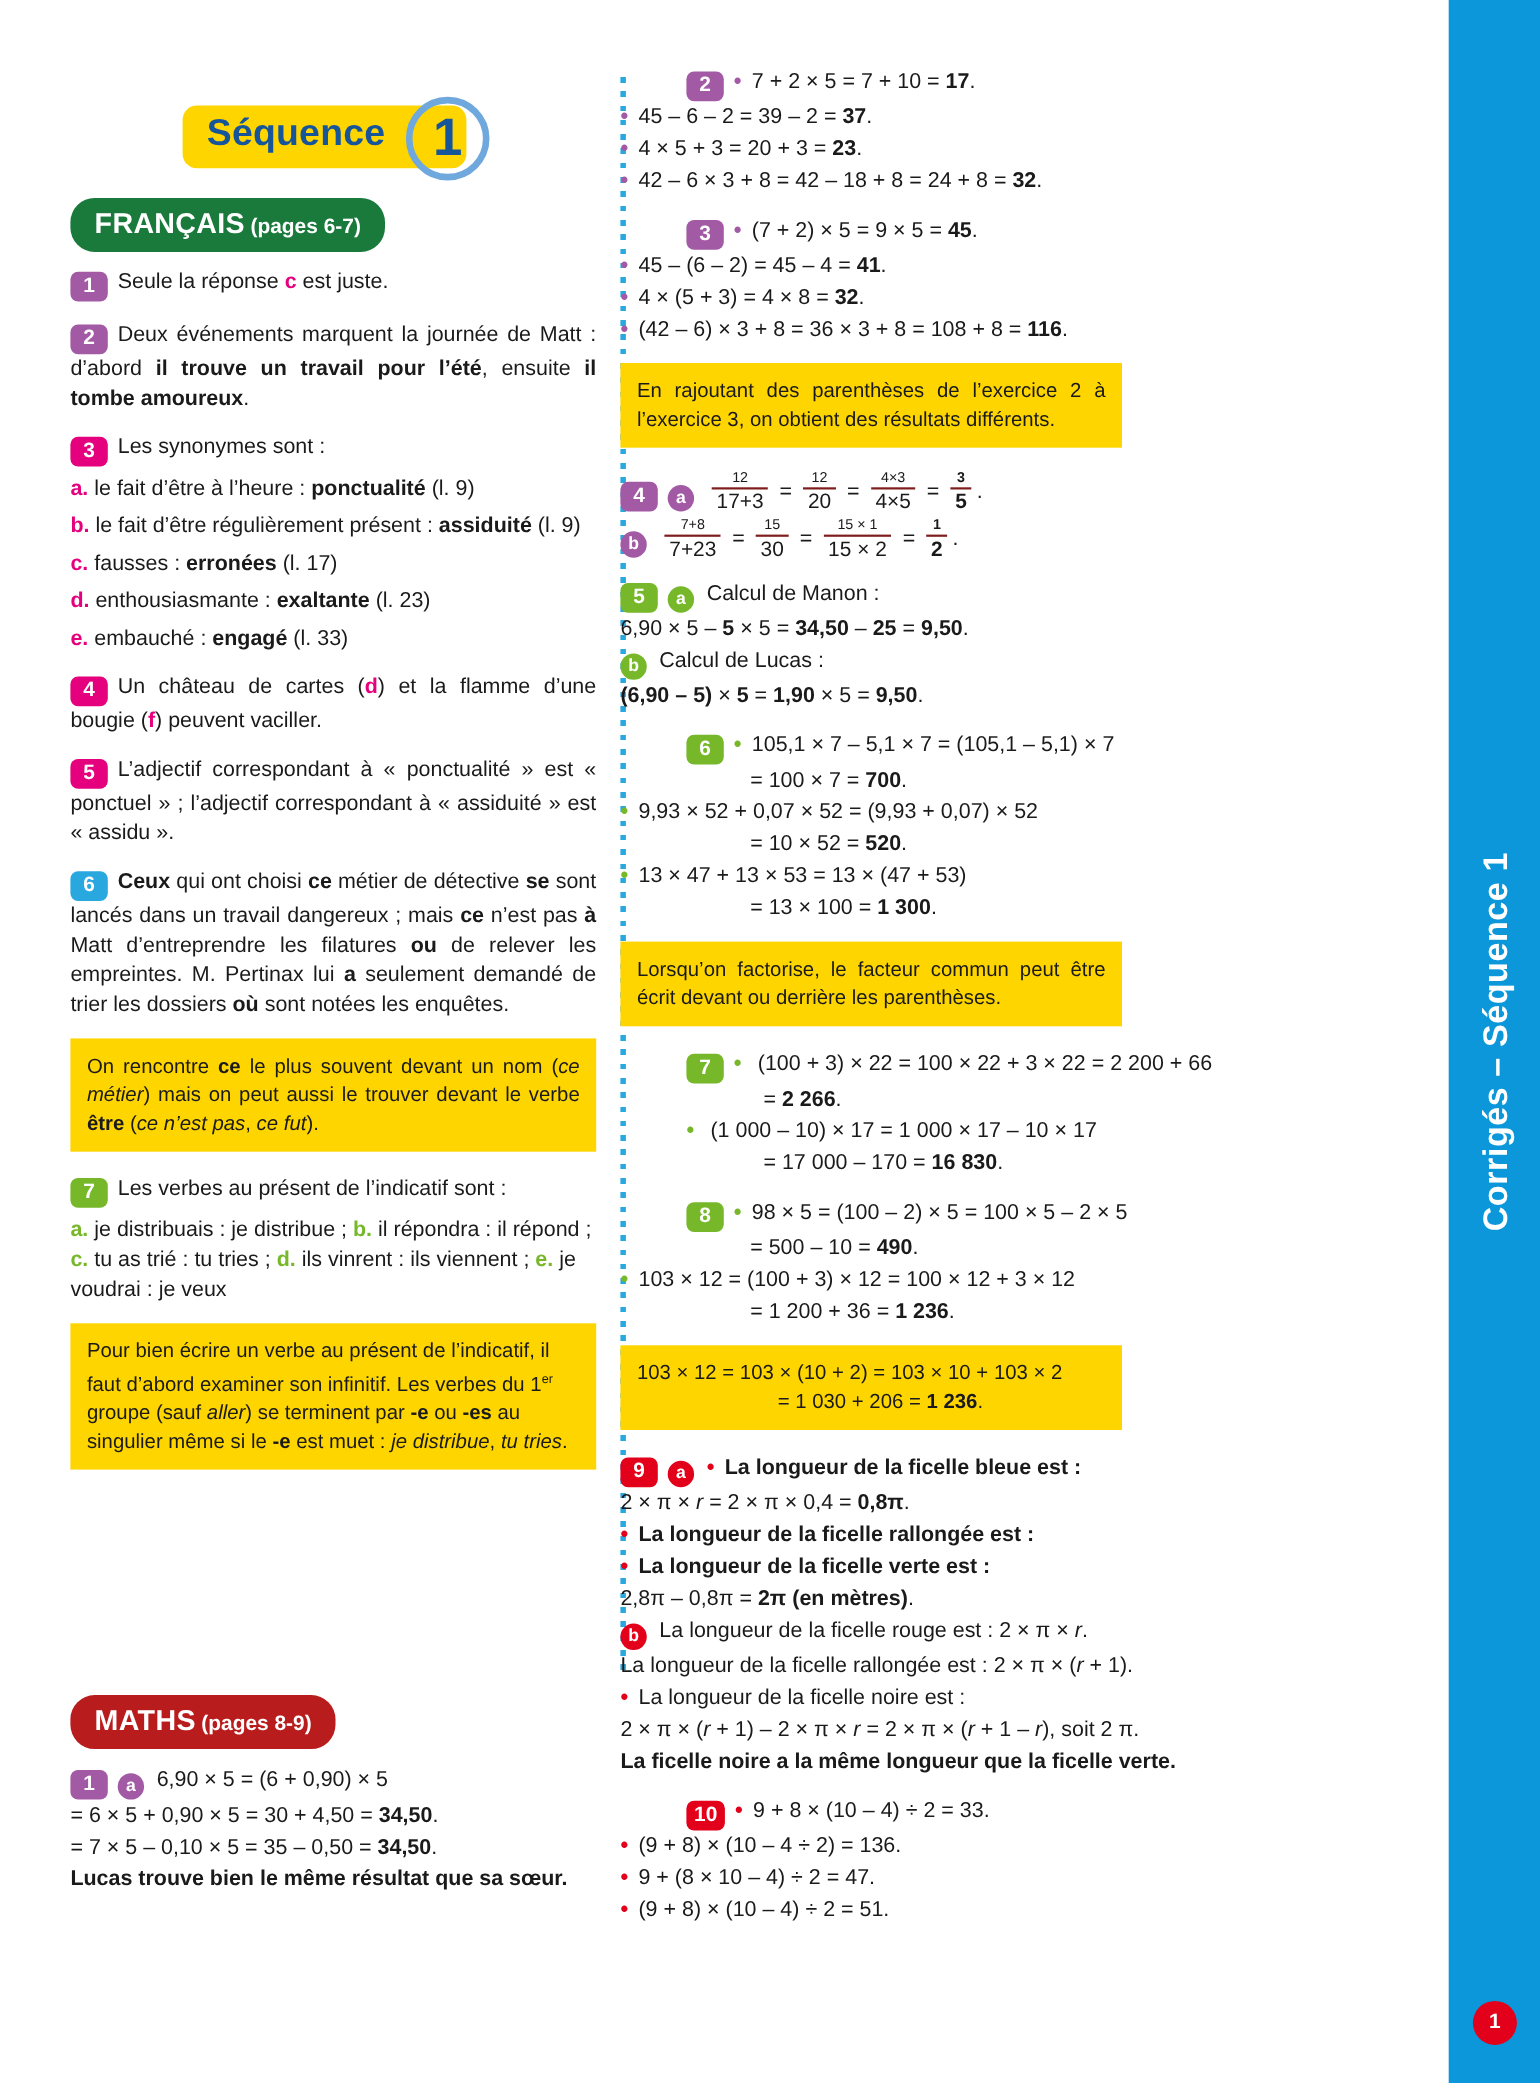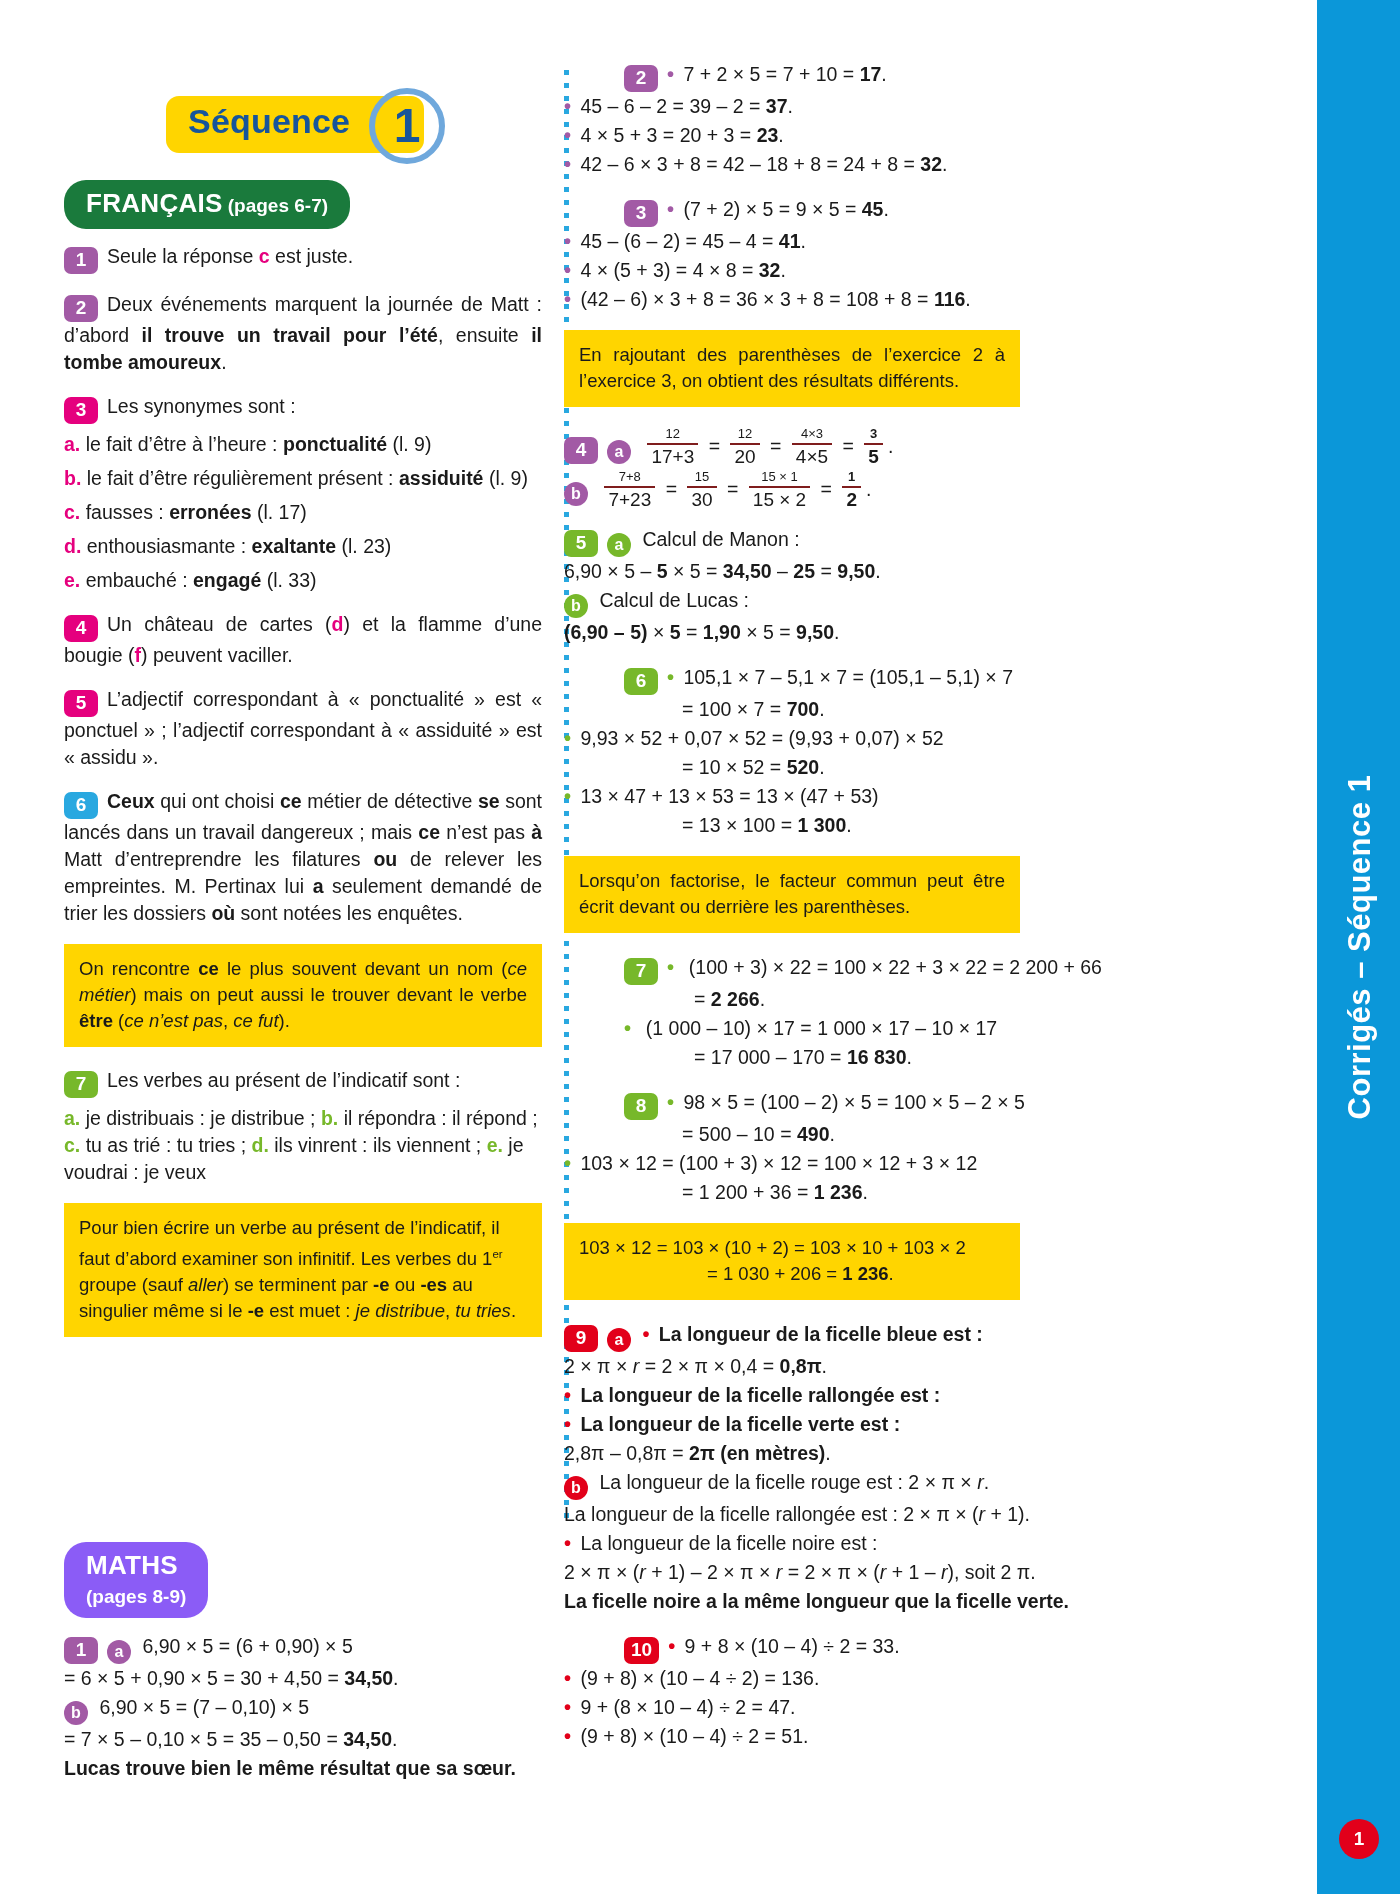--- a/index.html
+++ b/index.html
@@ -137,21 +137,21 @@
   .subject-pill .s-name {
     font-size: 26px;
     font-weight: bold;
     letter-spacing: .3px;
   }
   .subject-pill .s-pages {
     font-size: 19px;
     font-weight: bold;
   }
   .pill-green  { background: #1a7a3c; }
-  .pill-orange { background: #8b5cf6; flex-direction: column; }
+  .pill-orange { background: #b91c1c; }
 
   
   .ex-badge {
     display: inline-block;
     min-width: 20px;
     padding: 2px 7px 3px 7px;
     border-radius: 7px;
     color: #ffffff;
     font-size: 19px;
     font-weight: bold;
@@ -317,21 +317,20 @@
       <span class="subject-pill pill-orange">
         <span class="s-name">MATHS</span>
         <span class="s-pages">(pages 8-9)</span>
       </span>
     </div>
 
     <div id="ma-ex1">
         <div class="mblock">
           <div class="mline"><span class="ex-badge b-purple">1</span><span class="sub-badge sb-purple">a</span> 6,90 × 5 = (6 + 0,90) × 5</div>
           <div class="mline">= 6 × 5 + 0,90 × 5 = 30 + 4,50 = <b>34,50</b>.</div>
-          <div class="mline"><span class="sub-badge sb-purple">b</span> 6,90 × 5 = (7 – 0,10) × 5</div>
           <div class="mline">= 7 × 5 – 0,10 × 5 = 35 – 0,50 = <b>34,50</b>.</div>
           <div class="mline"><b>Lucas trouve bien le même résultat que sa sœur.</b></div>
         </div>
       </div>
   </div>
 
   <div id="col-right">
     <div id="r-ex2">
         <div class="mblock">
           <div class="mline ind-4"><span class="ex-badge b-purple">2</span><span class="bullet">•</span> 7 + 2 × 5 = 7 + 10 = <b>17</b>.</div>

